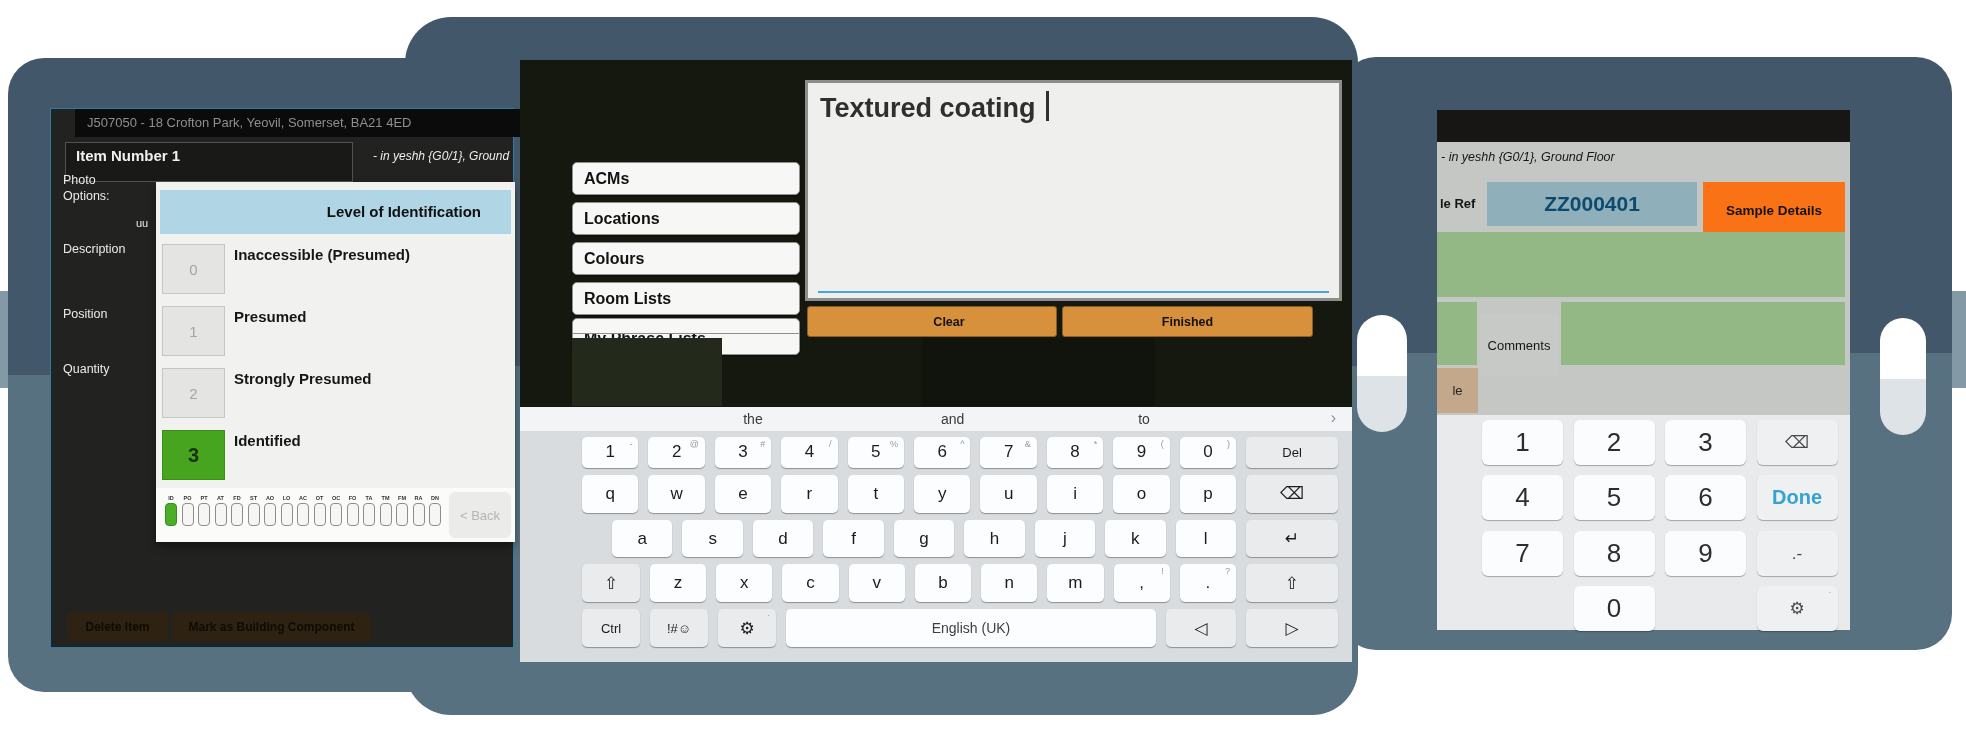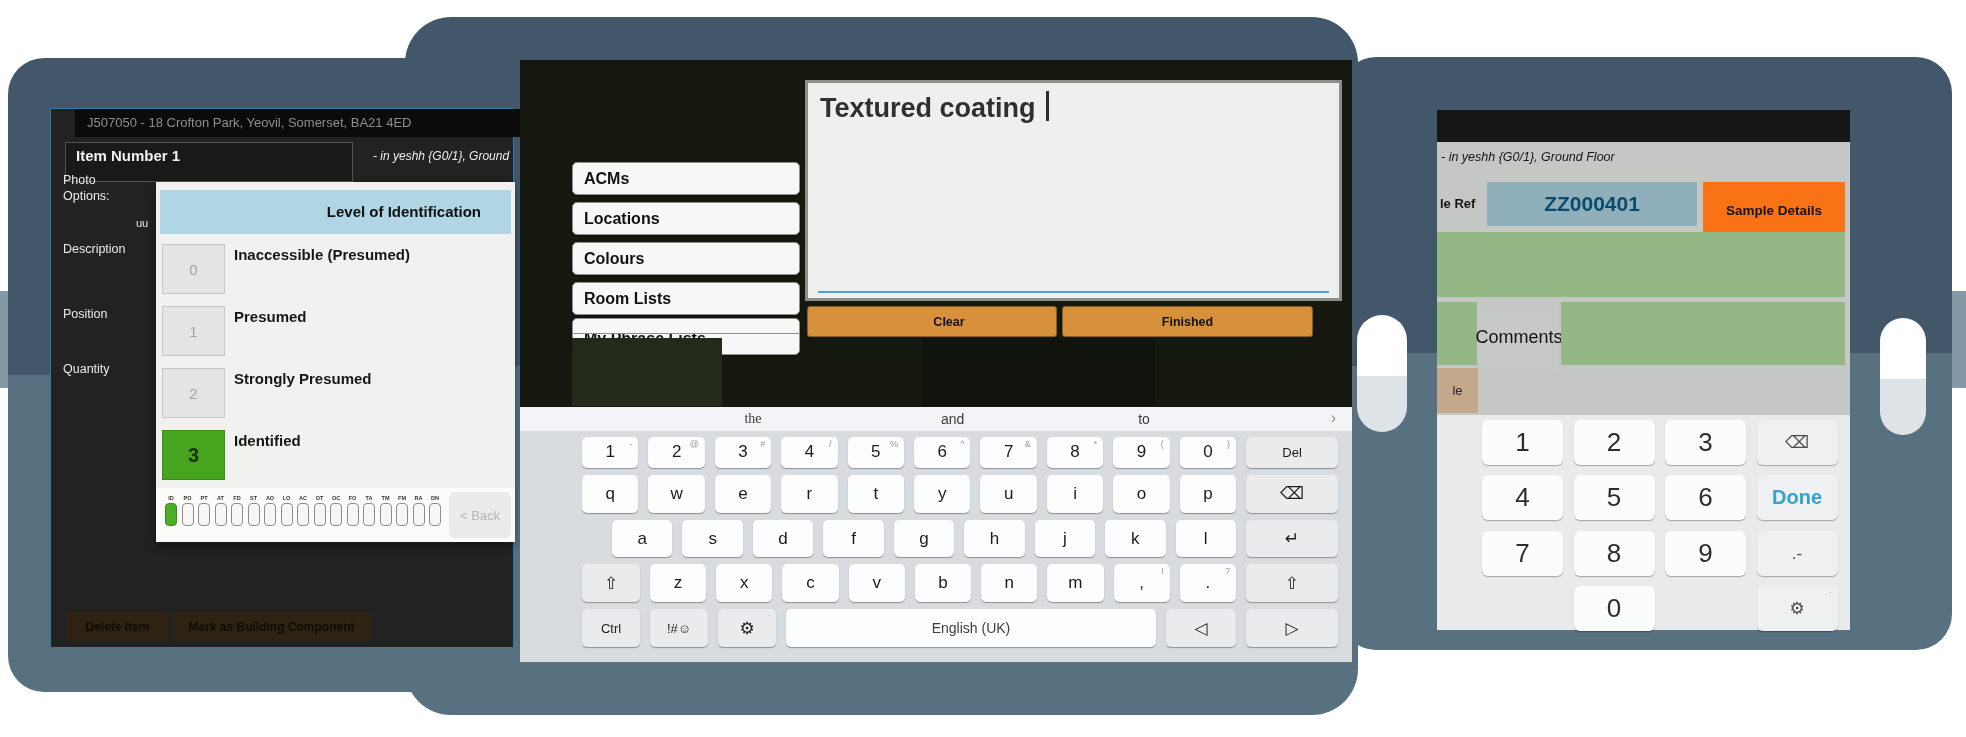--- a/index.html
+++ b/index.html
@@ -49,21 +49,21 @@
   .ed-text{position:absolute;left:12px;top:8px;font-weight:bold;font-size:27px;color:#2f2f2f;white-space:nowrap;}
   .caret{display:inline-block;width:3px;height:30px;background:#2f2f2f;margin-left:10px;vertical-align:-4px;}
   .ed-line{position:absolute;left:10px;right:10px;bottom:5px;height:2px;background:#4aa6d8;}
   .btn-orange{position:absolute;top:246px;height:31px;background:#d7903c;border:1px solid #8a5d22;border-radius:3px;box-sizing:border-box;display:flex;align-items:center;justify-content:center;font-weight:bold;font-size:12.5px;color:#131313;}
   .c-clear{left:287px;width:250px;padding-left:34px;}  .c-finish{left:542px;width:251px;}
   .dk1{position:absolute;left:52px;top:278px;width:150px;height:68px;background:#232a1c;}
   .dk2{position:absolute;left:402px;top:278px;width:233px;height:68px;background:#10140d;}
   .kb{position:absolute;left:0;top:347px;width:832px;height:255px;background:#d9dcde;}
   .kb-sug{position:absolute;left:0;top:0;width:100%;height:24px;background:#f3f4f5;}
   .sug{position:absolute;top:0;height:24px;line-height:24px;font-size:14px;color:#3a3a3a;transform:translateX(-50%);}
-  .s1{left:28%;font-family:Liberation Serif, serif;}  .s2{left:52%;}  .s3{left:75%;}
+  .s1{left:28%;}  .s2{left:52%;}  .s3{left:75%;}
   .sug-more{position:absolute;right:16px;top:0;height:24px;line-height:22px;color:#909090;font-size:16px;}
   .kb-rows{position:absolute;left:0;top:24px;right:0;bottom:0;display:flex;flex-direction:column;padding:6px 14px 8px 62px;box-sizing:border-box;}
   .krow{display:flex;gap:10px;margin-bottom:7px;height:38px;}
   .krow.r1{height:31px;}
   .key{flex:1;background:#fcfdfe;border-radius:5px;box-shadow:0 1px 1px rgba(0,0,0,.35);display:flex;align-items:center;justify-content:center;font-size:17px;color:#1c1c1c;position:relative;}
   .key .alt{position:absolute;top:2px;right:6px;font-size:9px;color:#999;font-weight:normal;}
   .key.sp{background:#e9ebec;}
   .key.f13{font-size:13px;}
   .kw92{flex:0 0 92px;}  .kw58{flex:0 0 58px;}  .kw70{flex:0 0 70px;}
   .key.grow{flex:5.2;font-size:14px;color:#3f3f3f;}
@@ -72,21 +72,21 @@
   
   .scr-right{position:absolute;left:1437px;top:110px;width:413px;height:520px;background:#c4c7c3;z-index:4;}
   .rt-bar{position:absolute;left:0;top:0;width:100%;height:32px;background:#171614;}
   .rt-ctx{position:absolute;left:4px;top:40px;font-style:italic;font-size:12.5px;color:#151515;white-space:nowrap;}
   .rt-ref-label{position:absolute;left:3px;top:86px;font-weight:bold;font-size:13px;color:#151515;}
   .rt-ref-val{position:absolute;left:50px;top:72px;width:210px;height:44px;background:#8fb0ba;display:flex;align-items:center;justify-content:center;font-weight:bold;font-size:21px;color:#0c4a6e;}
   .rt-details{position:absolute;left:266px;top:72px;width:142px;height:56px;background:#f97316;display:flex;align-items:center;justify-content:center;font-weight:bold;font-size:13.5px;color:#141414;}
   .green{background:#93b785;}
   .g1{position:absolute;left:0;top:122px;width:408px;height:65px;}
   .gsl{position:absolute;left:0;top:192px;width:40px;height:63px;}
-  .rt-comments{position:absolute;left:43px;top:196px;width:78px;height:63px;background:#c6c9c5;display:flex;align-items:center;justify-content:center;font-size:18px;color:#141414;}
+  .rt-comments{position:absolute;left:43px;top:204px;width:78px;height:63px;background:#c6c9c5;display:flex;align-items:center;justify-content:center;font-size:13px;color:#141414;}
   .g2{position:absolute;left:124px;top:192px;width:284px;height:63px;}
   .rt-tan{position:absolute;left:0;top:258px;width:41px;height:45px;background:#c3a88b;display:flex;align-items:center;justify-content:center;font-size:13px;color:#242424;}
   .rt-pad{position:absolute;left:0;top:305px;width:413px;height:215px;background:#e8eaeb;}
   .pk{position:absolute;width:81px;height:45px;background:#fbfcfd;border-radius:6px;box-shadow:0 1px 1px rgba(0,0,0,.3);display:flex;align-items:center;justify-content:center;font-size:26px;color:#2d2d2d;}
   .pk.sp{background:#eef0f1;font-size:17px;color:#4a4a4a;}
   .pk.done{color:#35a3cf;font-weight:bold;font-size:20px;}
   .pk .sup,.key .sup{position:absolute;top:2px;right:6px;font-size:8px;color:#999;}
 </style>
 </head>
 <body>

